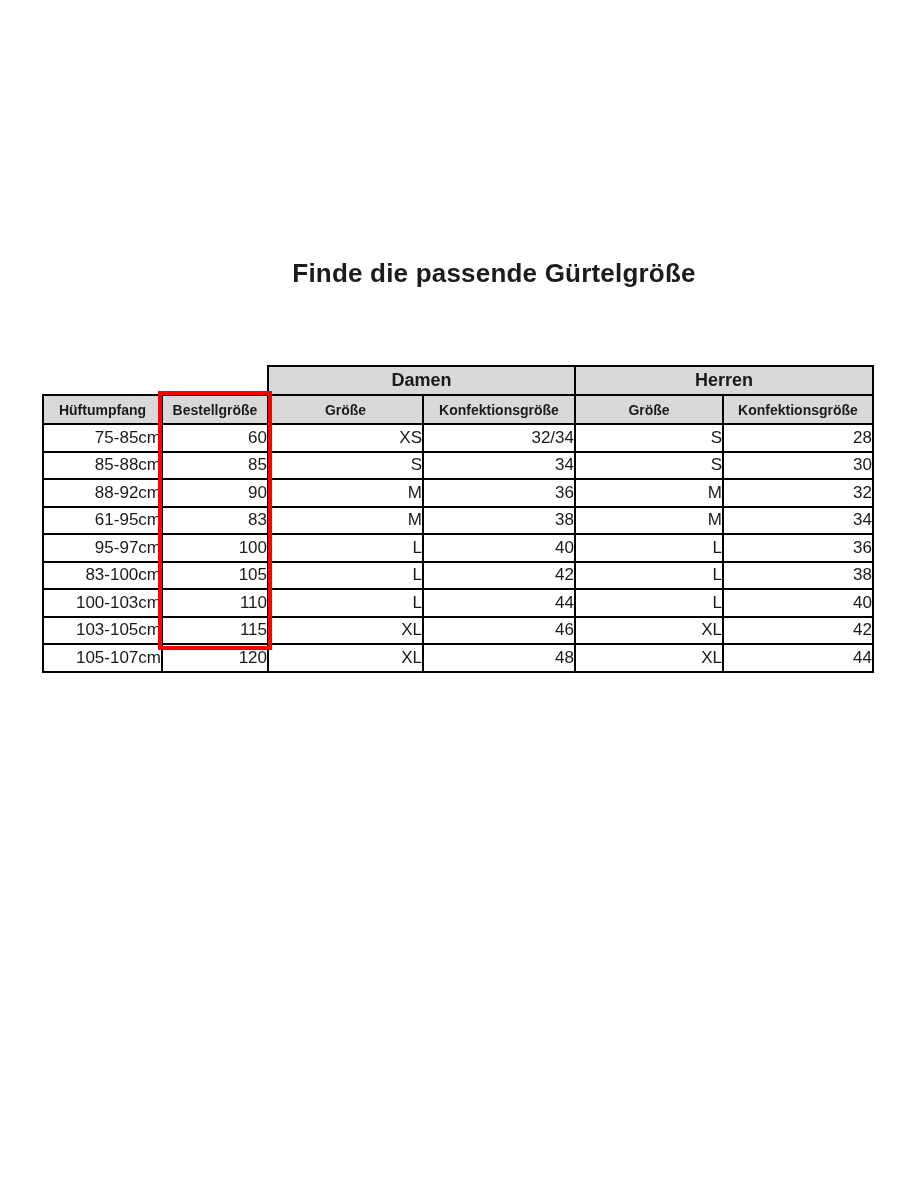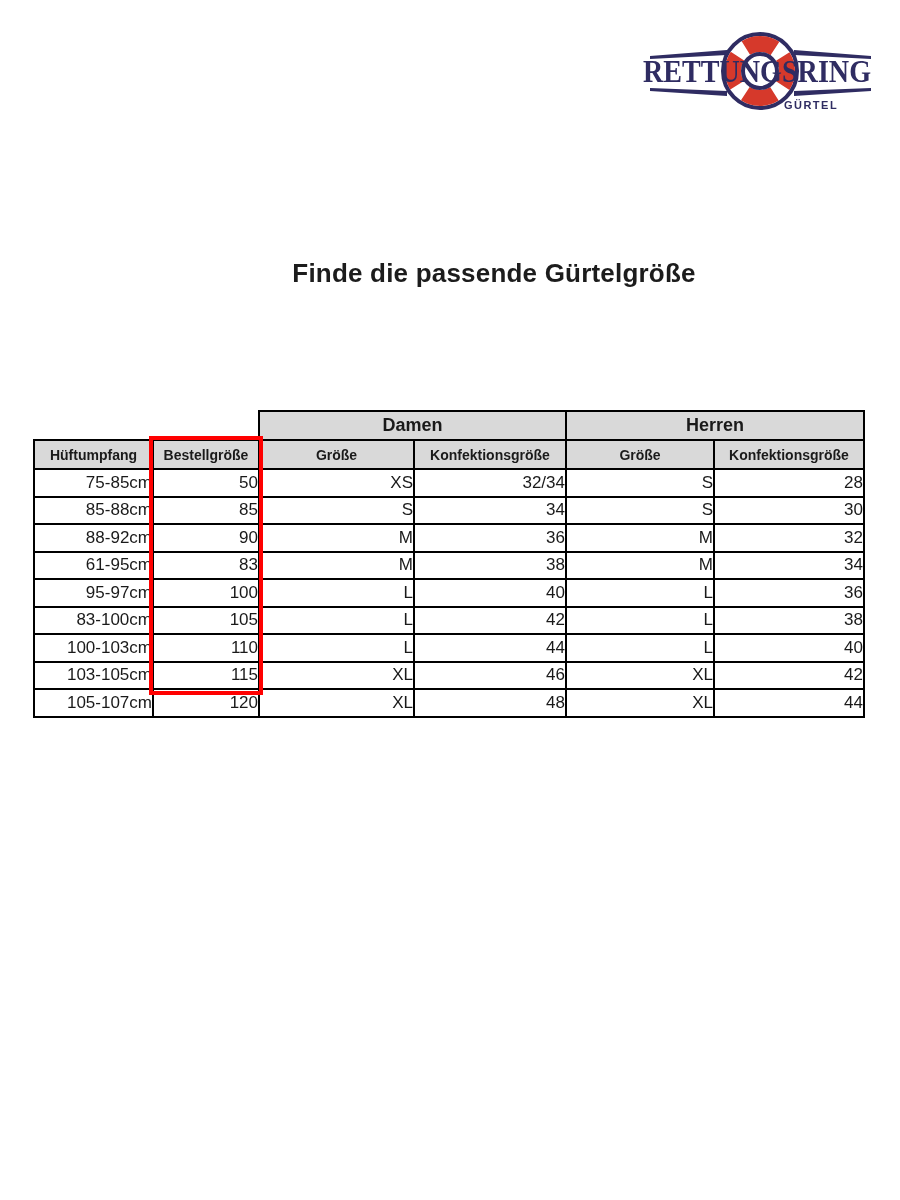--- a/index.html
+++ b/index.html
@@ -12,21 +12,21 @@
   .page{
     position:relative;width:900px;height:1200px;background:#ffffff;overflow:hidden;
     font-family:"Liberation Sans",sans-serif;color:#1a1a1a;
   }
   .logo{position:absolute;left:628px;top:24px;width:250px;height:95px;}
   .title{
     position:absolute;top:258px;left:0;width:900px;margin:0;
     text-align:center;transform:translateX(44px);
     font-size:26px;font-weight:bold;color:#1c1c1c;letter-spacing:0.2px;
   }
-  .table-wrap{position:absolute;left:33px;top:365px;width:661px;margin-top:45px;}
+  .table-wrap{position:absolute;left:42px;top:365px;width:661px;}
   table{
     border-collapse:collapse;table-layout:fixed;width:830px;
     font-family:"Liberation Sans",sans-serif;
   }
   th,td{
     border:2px solid #000;text-align:center;vertical-align:middle;
     padding:0;overflow:hidden;white-space:nowrap;color:#1a1a1a;
   }
   tr.group-row th{height:27px;background:var(--header-bg);font-size:18px;font-weight:bold;}
   tr.group-row td.blank{border:none;background:#fff;}
@@ -35,37 +35,20 @@
   .highlight{
     position:absolute;left:116px;top:26px;width:114px;height:259px;
     border:4px solid var(--highlight);box-sizing:border-box;pointer-events:none;
   }
 </style>
 </head>
 <body>
 
 <div class="page">
 
-  <div class="logo">
-    <svg viewBox="0 0 250 95" width="250" height="95">
-      <g>
-        <circle cx="132" cy="47" r="37" fill="#ffffff" style="stroke:var(--navy)" stroke-width="4"></circle>
-        <circle cx="132" cy="47" r="27" fill="none" style="stroke:var(--logo-red)" stroke-width="16" stroke-dasharray="30.6 11.8" transform="rotate(-32.5 132 47)"></circle>
-        <circle cx="132" cy="47" r="17" fill="#ffffff" style="stroke:var(--navy)" stroke-width="4"></circle>
-      </g>
-      <g style="fill:var(--navy)">
-        <polygon points="22,32 99,26 99,31 22,35"></polygon>
-        <polygon points="166,26 243,32 243,35 166,31"></polygon>
-        <polygon points="22,64 99,67 99,72 22,67"></polygon>
-        <polygon points="166,67 243,64 243,67 166,72"></polygon>
-      </g>
-      <text x="129" y="58" text-anchor="middle" textLength="228" lengthAdjust="spacingAndGlyphs" font-family="Liberation Serif, serif" font-size="32" font-weight="bold" style="fill:var(--navy)">RETTUNGSRING</text>
-      <text x="183" y="85" text-anchor="middle" font-family="Liberation Sans, sans-serif" font-size="11" font-weight="bold" letter-spacing="1.5" style="fill:var(--navy)">GÜRTEL</text>
-    </svg>
-  </div>
 
   <h1 class="title">Finde die passende Gürtelgröße</h1>
 
   <div class="table-wrap">
     <table>
       <colgroup>
         <col style="width:119px">
           <col style="width:106px">
           <col style="width:155px">
         <col style="width:152px">
@@ -83,21 +66,21 @@
           <th>Bestellgröße</th>
           <th>Größe</th>
           <th>Konfektionsgröße</th>
           <th>Größe</th>
           <th>Konfektionsgröße</th>
         </tr>
       </thead>
       <tbody>
           <tr>
             <td>75-85cm</td>
-            <td>50</td>
+            <td>60</td>
             <td>XS</td>
             <td>32/34</td>
             <td>S</td>
             <td>28</td>
           </tr>
           <tr>
             <td>85-88cm</td>
             <td>85</td>
             <td>S</td>
             <td>34</td>

